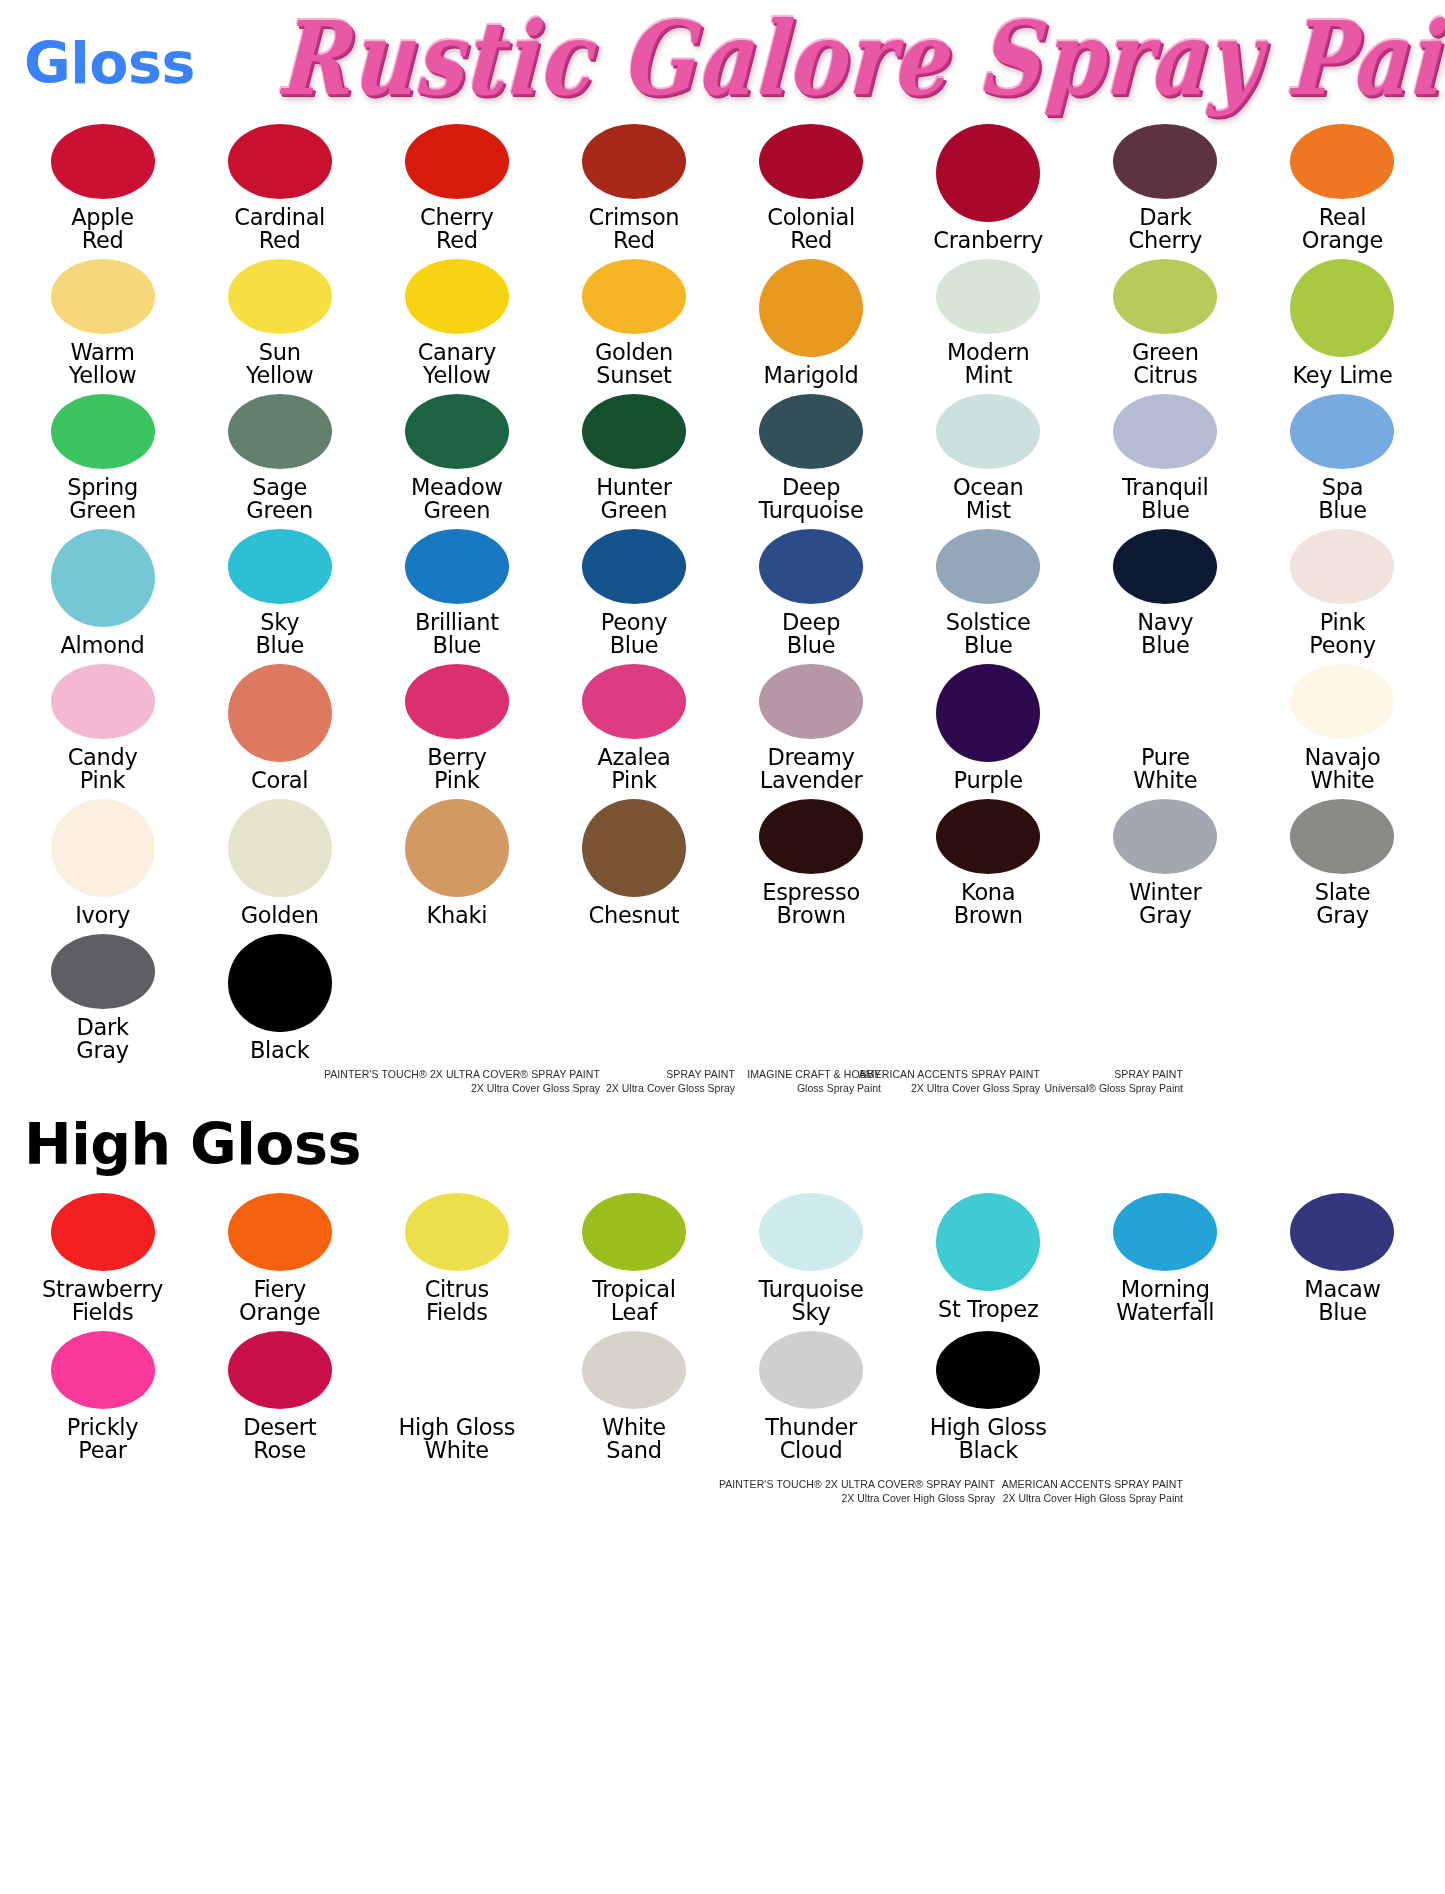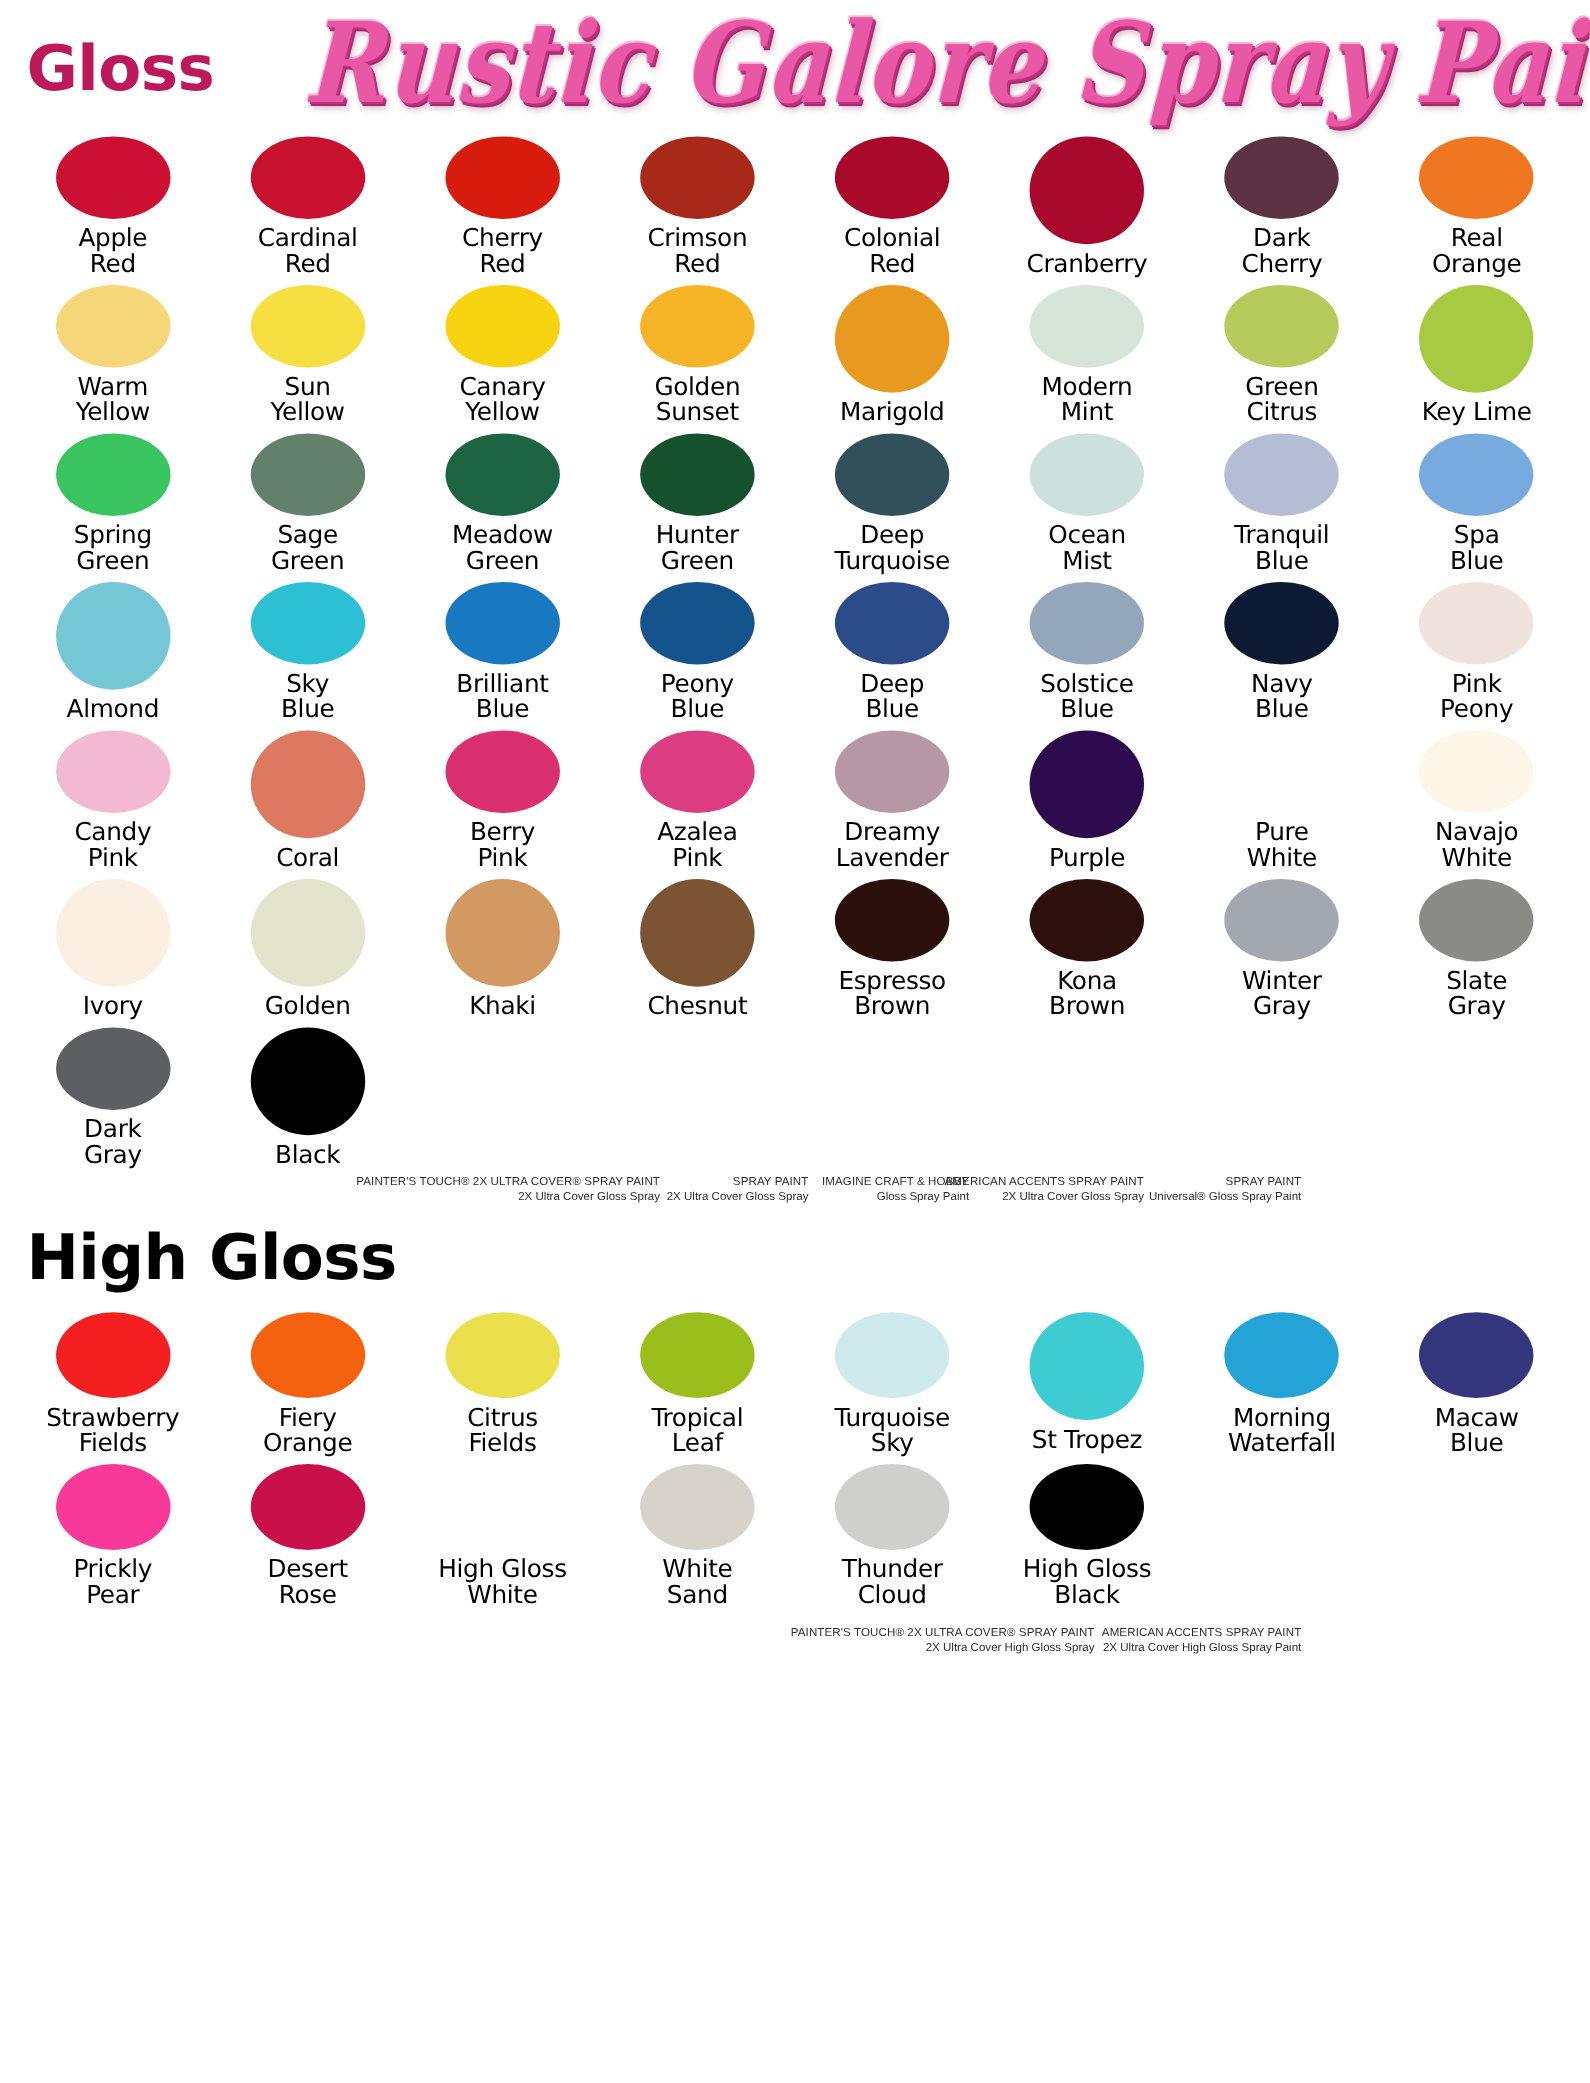--- a/index.html
+++ b/index.html
@@ -21,21 +21,21 @@
     position: relative;
     height: 118px;
   }
   .section-title {
     position: absolute;
     left: 24px;
     top: 30px;
     font-size: 57px;
     font-weight: bold;
     letter-spacing: -0.5px;
-    color: #be185d;
+    color: #3b82f6;
     font-family: "DejaVu Sans", sans-serif;
   }
   .script-title {
     position: absolute;
     left: 290px;
     top: -2px;
     font-size: 86px;
     font-style: italic;
     font-weight: bold;
     font-family: "DejaVu Serif", serif;

